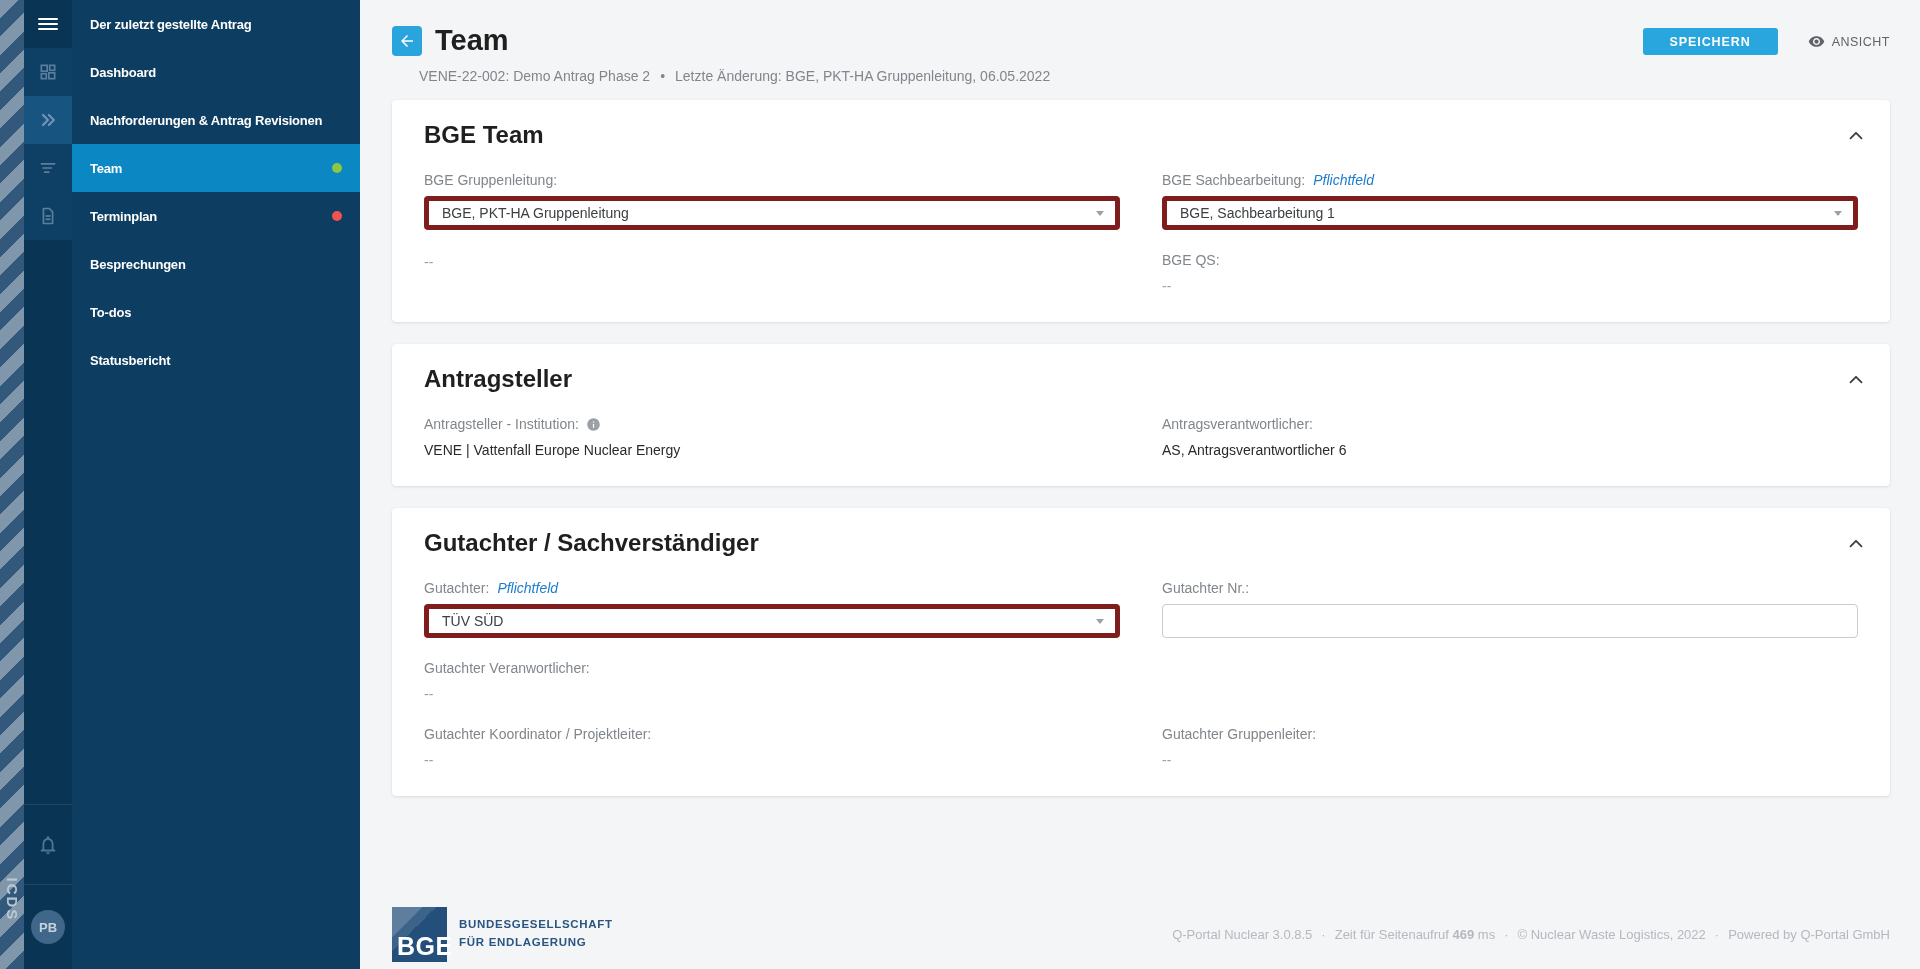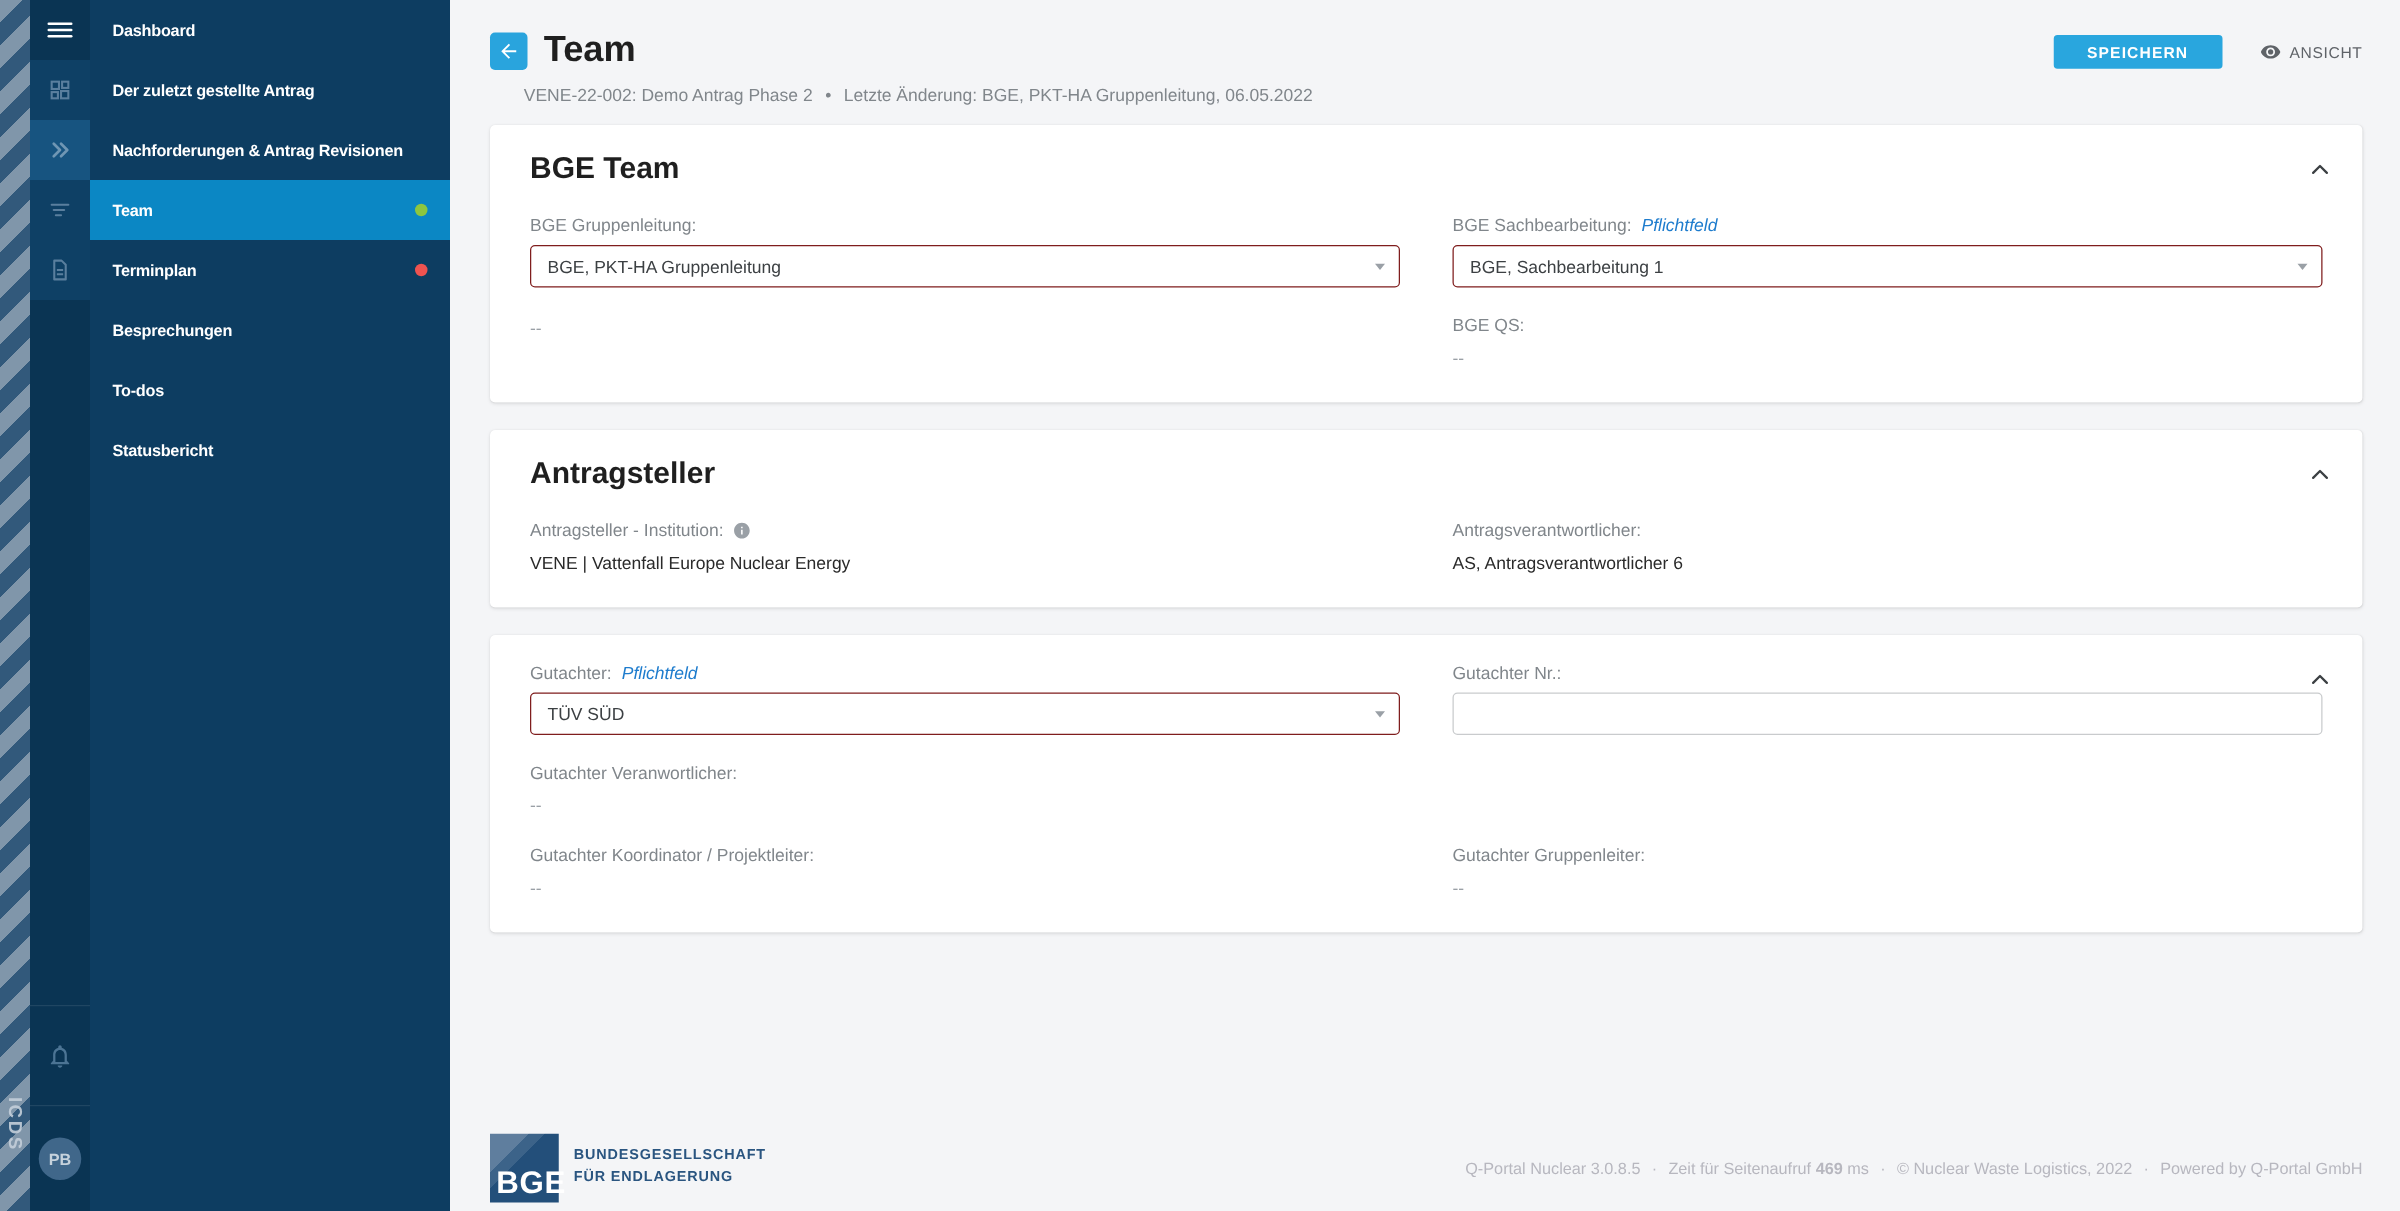--- a/index.html
+++ b/index.html
@@ -55,21 +55,21 @@
   .cards { padding:0 30px 0 32px; }
   .card { background:#fff; border-radius:4px; padding:22px 32px 26px; margin-bottom:22px; position:relative;
     box-shadow:0 1px 3px rgba(0,0,0,.1), 0 0 1px rgba(0,0,0,.08); }
   .card-title { font-size:24px; font-weight:bold; color:#1f1f1f; line-height:26px; margin-bottom:24px; }
   .collapse-btn { position:absolute; top:22px; right:20px; background:none; border:0; cursor:pointer; padding:3px; }
   .grid { display:grid; grid-template-columns:1fr 1fr; column-gap:42px; row-gap:22px; }
   .label-row { display:flex; align-items:center; margin-bottom:8px; height:16px; }
   .field-label { font-size:14px; color:#80868b; }
   .required { font-size:14px; color:#1e7ccd; font-style:italic; margin-left:8px; }
   .info-icon { margin-left:7px; display:inline-flex; }
-  .select { height:34px; border:1px solid #7f1d1d; border-radius:4px; background:#fff; display:flex;
+  .select { height:34px; border:5px solid #7f1d1d; border-radius:4px; background:#fff; display:flex;
     align-items:center; padding:0 30px 0 13px; position:relative; cursor:pointer; }
   .select-value { font-size:14px; color:#3c4043; }
   .caret { position:absolute; right:11px; top:50%; margin-top:-2px; width:0; height:0;
     border-left:4.5px solid transparent; border-right:4.5px solid transparent; border-top:5px solid #9aa0a6; }
   .text-input { height:34px; width:100%; border:1px solid #c9cbcd; border-radius:4px; padding:0 13px;
     font-size:14px; color:#3c4043; background:#fff; outline:none; font-family:inherit; }
   .value { font-size:14px; color:#2a2a2a; line-height:20px; }
   .value.muted { color:#9aa0a6; }
 
   
@@ -135,24 +135,24 @@
     </div>
     <div class="rail-zone avatar-zone">
       <span class="avatar">
         <span>PB</span>
       </span>
     </div>
   </aside>
 
   <nav class="nav">
     <div class="nav-item">
+      <span>Der zuletzt gestellte Antrag</span>
+    </div>
+    <div class="nav-item">
       <span>Dashboard</span>
-    </div>
-    <div class="nav-item">
-      <span>Der zuletzt gestellte Antrag</span>
     </div>
     <div class="nav-item">
       <span>Nachforderungen &amp; Antrag Revisionen</span>
     </div>
     <div class="nav-item active">
       <span>Team</span>
       <span class="dot green"></span>
     </div>
     <div class="nav-item">
       <span>Terminplan</span>
@@ -259,20 +259,21 @@
           <div class="field">
             <div class="label-row">
               <span class="field-label">Antragsverantwortlicher:</span>
             </div>
             <div class="value">AS, Antragsverantwortlicher 6</div>
           </div>
         </div>
       </section>
 
       <section class="card">
+        <h2 class="card-title">Gutachter / Sachverständiger</h2>
         <button class="collapse-btn">
           <svg width="22" height="22" viewBox="0 0 24 24" fill="none" stroke="#3c4043" stroke-width="2" stroke-linecap="round" stroke-linejoin="round">
             <polyline points="6 14.5 12 8.5 18 14.5"></polyline>
           </svg>
         </button>
         <div class="grid">
           <div class="field">
             <div class="label-row">
               <span class="field-label">Gutachter:</span>
               <span class="required">Pflichtfeld</span>

